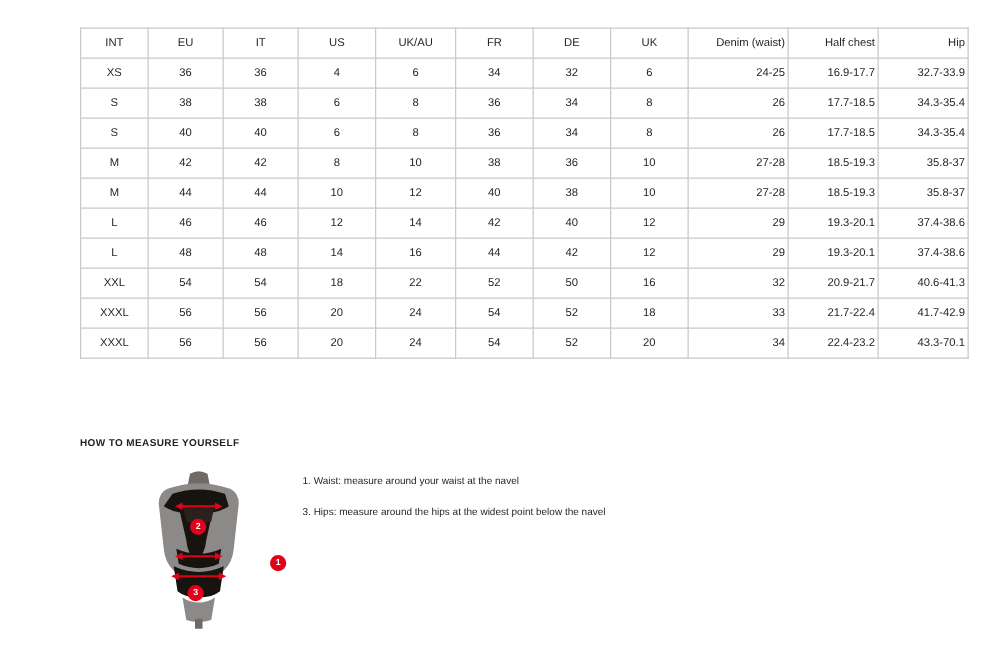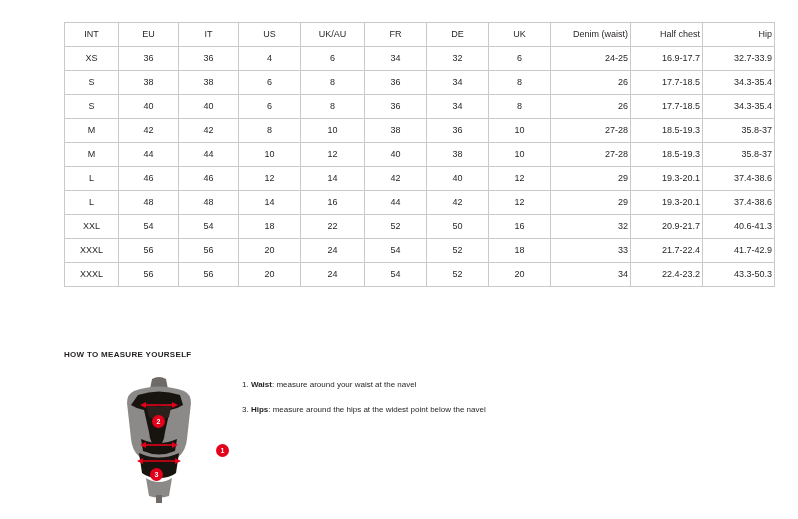--- a/index.html
+++ b/index.html
@@ -96,21 +96,21 @@
     left: 178px;
     top: 10px;
     width: 480px;
   }
   .step {
     font-size: 8px;
     line-height: 12px;
     margin-bottom: 13px;
     color: #231f20;
   }
-  .step b { font-weight: bold; }
+  .step b { font-weight: normal; }
   .bullet {
     position: absolute;
     width: 13px;
     height: 13px;
     border-radius: 50%;
     background: #e2001a;
     color: #ffffff;
     font-size: 7px;
     font-weight: bold;
     line-height: 13px;
@@ -277,21 +277,21 @@
           <td>XXXL</td>
           <td>56</td>
           <td>56</td>
           <td>20</td>
           <td>24</td>
           <td>54</td>
           <td>52</td>
           <td>20</td>
           <td class="left">34</td>
           <td class="left">22.4-23.2</td>
-          <td class="left">43.3-50.3</td>
+          <td class="left">43.3-70.1</td>
         </tr>
       </tbody>
     </table>
   </div>
 
   <div class="howto">
     <div class="howto-title">HOW TO MEASURE YOURSELF</div>
 
     <div class="howto-body" style="height:130px;">
 

